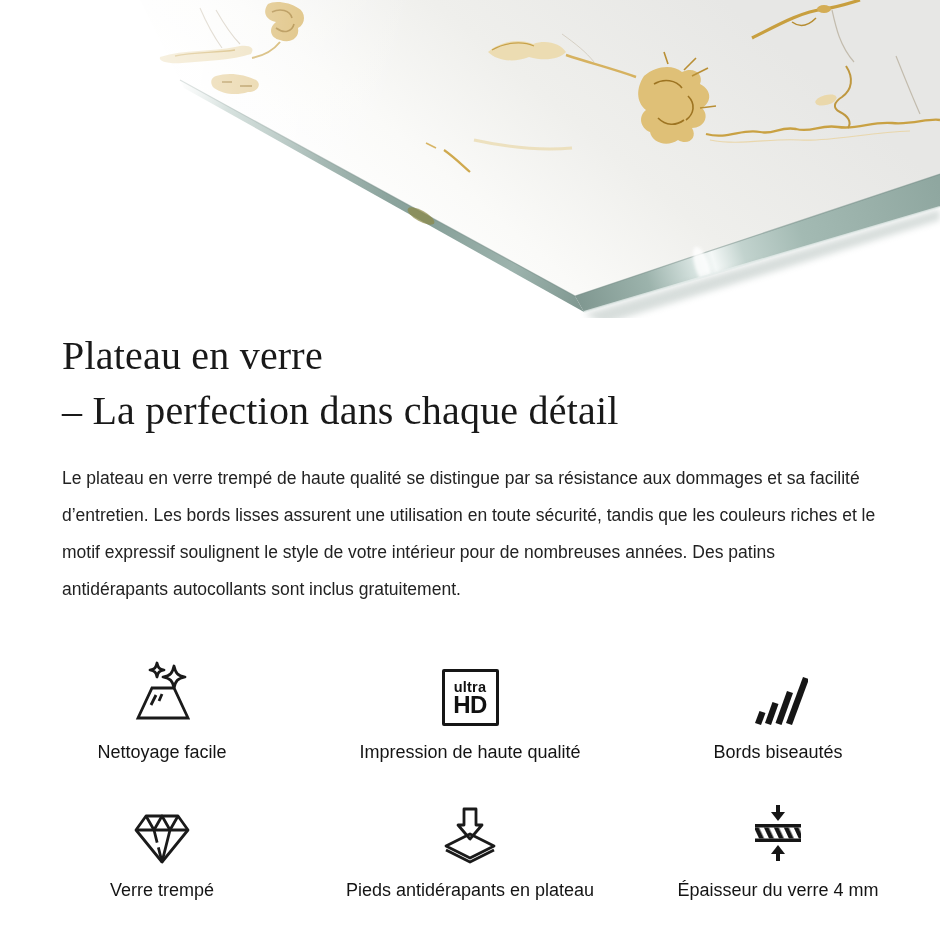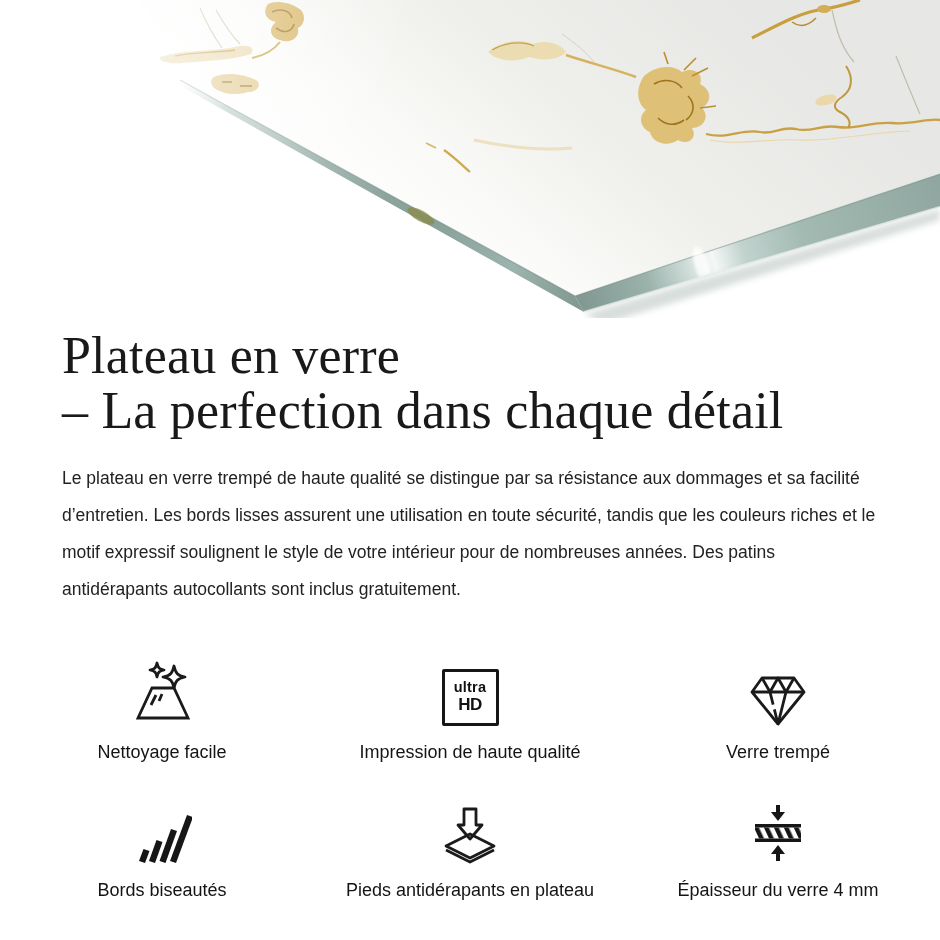--- a/index.html
+++ b/index.html
@@ -6,36 +6,36 @@
   html,body { background:#ffffff; }
   body { width:940px; height:940px; overflow:hidden; font-family:"Liberation Sans", sans-serif; color:#1f1f1f; }
   .page { width:940px; height:940px; position:relative; background:#fff; }
 
   
   .hero { width:940px; height:318px; position:relative; overflow:hidden; }
   .hero svg { display:block; }
 
   
   h1 { margin:10px 0 0 62px; font-family:"Liberation Serif", serif; font-weight:400;
-       font-size:52px; line-height:55px; color:#191919; letter-spacing:0.2px; }
+       font-size:40px; line-height:55px; color:#191919; letter-spacing:0.2px; }
 
   
   .desc { margin:22px 58px 0 62px; max-width:824px; font-size:17.5px; line-height:37px; color:#222; }
 
   
   .features { margin-top:50px; display:grid; grid-template-columns:repeat(3,1fr); row-gap:34px; padding:0 8px; }
   .feature { display:flex; flex-direction:column; align-items:center; }
   .icon-box { height:68px; display:flex; align-items:flex-end; justify-content:center; }
   .feature-label { margin-top:16px; font-size:18px; line-height:20px; color:#141414; }
 
   
   .uhd { width:57px; height:57px; border:3px solid #161616; border-radius:2px;
          display:flex; flex-direction:column; align-items:center; justify-content:center; color:#111; }
   .uhd-top { font-size:14.5px; font-weight:700; line-height:14px; letter-spacing:0.2px; }
-  .uhd-bottom { font-size:17px; font-weight:700; line-height:22px; letter-spacing:-0.5px; }
+  .uhd-bottom { font-size:24px; font-weight:700; line-height:22px; letter-spacing:-0.5px; }
 
   .ic { stroke:#1a1a1a; fill:none; stroke-width:2.8; }
 </style>
 </head>
 <body>
 
 <div class="page">
 
   <div class="hero">
     <svg width="940" height="318" viewBox="0 0 940 318">
@@ -149,43 +149,43 @@
         <div class="uhd">
           <span class="uhd-top">ultra</span>
           <span class="uhd-bottom">HD</span>
         </div>
       </div>
       <div class="feature-label">Impression de haute qualité</div>
     </div>
 
     <div class="feature">
       <div class="icon-box">
-        <svg width="62" height="52" viewBox="0 0 62 52">
-          <path class="ic" d="M31,50 L5,18 L15,4 L47,4 L57,18 Z" stroke-width="2.6" stroke-linejoin="round"></path>
-          <path class="ic" d="M5,18 L57,18" stroke-width="2.2"></path>
-          <path class="ic" d="M15,4 L23,18 L31,4 L39,18 L47,4" stroke-width="2.2" stroke-linejoin="round"></path>
-          <path class="ic" d="M23,18 L31,50" stroke-width="2.2" stroke-dasharray="13 5 30"></path>
-          <path class="ic" d="M39,18 L31,50" stroke-width="2.2"></path>
-        </svg>
-      </div>
-      <div class="feature-label">Verre trempé</div>
-    </div>
-
-    <div class="feature">
-      <div class="icon-box">
         <svg width="60" height="56" viewBox="0 0 60 56">
           <g stroke="#161616" stroke-width="6.4">
             <line x1="10" y1="54" x2="14.5" y2="42"></line>
             <line x1="20" y1="54" x2="27.5" y2="33"></line>
             <line x1="30.5" y1="54" x2="42" y2="22"></line>
             <line x1="41" y1="54" x2="58" y2="8"></line>
           </g>
         </svg>
       </div>
       <div class="feature-label">Bords biseautés</div>
+    </div>
+
+    <div class="feature">
+      <div class="icon-box">
+        <svg width="62" height="52" viewBox="0 0 62 52">
+          <path class="ic" d="M31,50 L5,18 L15,4 L47,4 L57,18 Z" stroke-width="2.6" stroke-linejoin="round"></path>
+          <path class="ic" d="M5,18 L57,18" stroke-width="2.2"></path>
+          <path class="ic" d="M15,4 L23,18 L31,4 L39,18 L47,4" stroke-width="2.2" stroke-linejoin="round"></path>
+          <path class="ic" d="M23,18 L31,50" stroke-width="2.2" stroke-dasharray="13 5 30"></path>
+          <path class="ic" d="M39,18 L31,50" stroke-width="2.2"></path>
+        </svg>
+      </div>
+      <div class="feature-label">Verre trempé</div>
     </div>
 
     <div class="feature">
       <div class="icon-box">
         <svg width="58" height="58" viewBox="0 0 58 58">
           <path class="ic" d="M5,40 L29,28 L53,40 L29,52 Z" stroke-width="2.6" stroke-linejoin="round"></path>
           <path class="ic" d="M5,44 L29,56 L53,44" stroke-width="2.6" stroke-linejoin="round"></path>
           <path class="ic" d="M23,3 L35,3 L35,19 L41,19 L29,33 L17,19 L23,19 Z" fill="#ffffff" stroke-width="2.6" stroke-linejoin="round"></path>
         </svg>
       </div>

